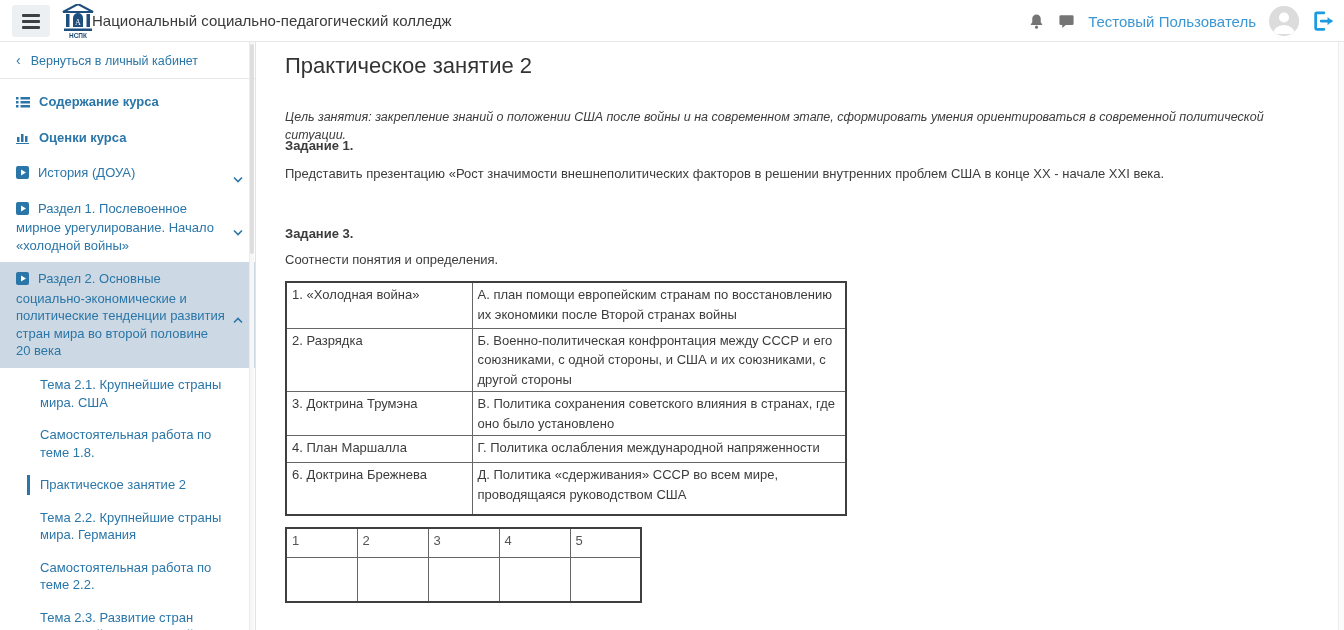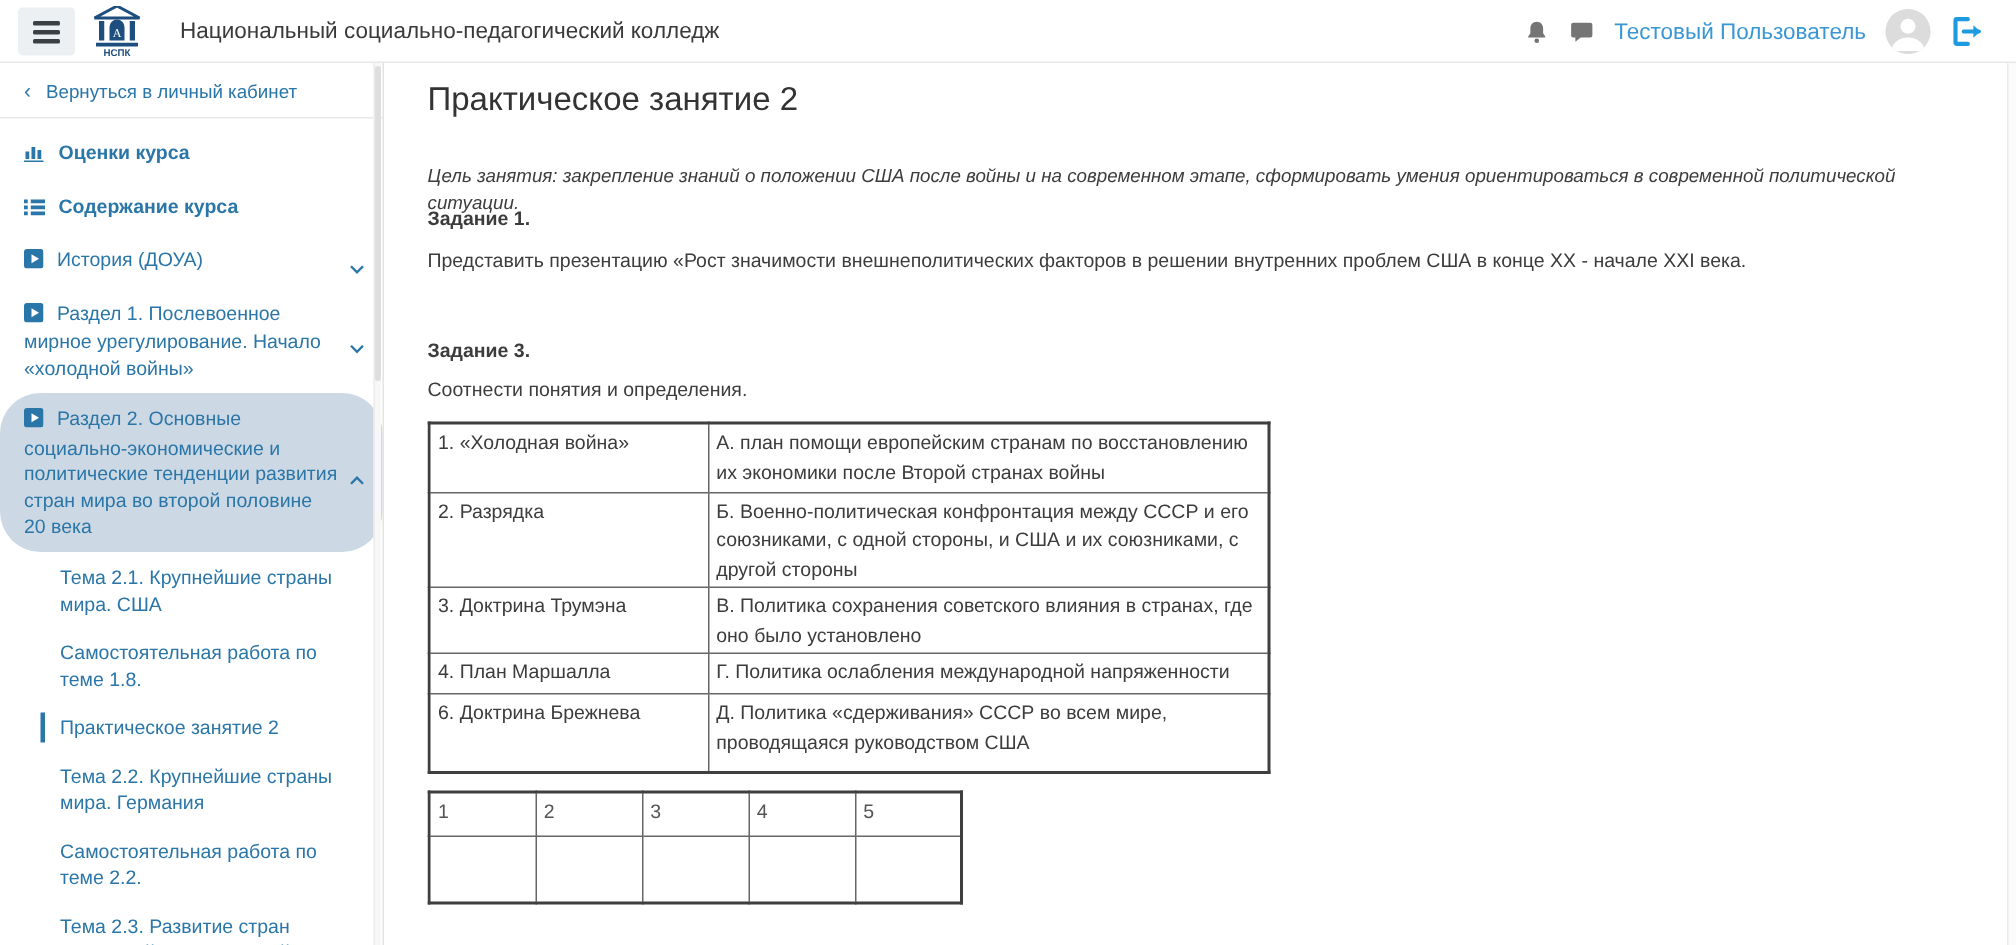--- a/index.html
+++ b/index.html
@@ -7,23 +7,23 @@
     font-family:"Liberation Sans","DejaVu Sans",sans-serif; color:#3c3c3c; }
 
   
   .header { position:absolute; left:0; top:0; width:1344px; height:42px;
     background:#fff; border-bottom:1px solid #e8e8e8; z-index:5; }
   .hamburger-btn { position:absolute; left:12px; top:5px; width:38px; height:32px;
     background:#edf0f2; border:none; border-radius:3px; cursor:pointer;
     display:flex; flex-direction:column; justify-content:center; align-items:center; gap:3px; }
   .hamburger-btn i { display:block; width:18px; height:3px; background:#3b4045; border-radius:1px; }
   .logo { position:absolute; left:62px; top:4px; width:32px; height:34px; cursor:pointer; }
-  .header-title { position:absolute; left:120px; top:0; height:52px; line-height:42px;
+  .header-title { position:absolute; left:92px; top:0; height:52px; line-height:42px;
     font-size:15px; color:#3a3a3a; white-space:nowrap; }
-  .header-right { position:absolute; right:22px; top:0; height:42px;
+  .header-right { position:absolute; right:10px; top:0; height:42px;
     display:flex; align-items:center; gap:13px;text-align:right; }
   .icon-gray { color:#757575; display:inline-flex; cursor:pointer; }
   .user-name { font-size:15px; color:#3a97d4; cursor:pointer; white-space:nowrap; }
   .avatar { width:30px; height:30px; border-radius:50%; background:#dcdcdc; overflow:hidden;
     display:inline-flex; align-items:flex-end; justify-content:center; cursor:pointer; }
   .logout { display:inline-flex; cursor:pointer; }
 
   
   .sidebar { position:absolute; left:0; top:42px; width:256px; height:588px;
     background:#fff; border-right:1px solid #e3e3e3; overflow:hidden; }
@@ -31,21 +31,21 @@
     background:#f7f7f7; border-left:1px solid #ececec; }
   .sidebar-scrollbar .thumb { position:absolute; top:2px; left:0; right:0; height:210px;
     background:#dedede; border-radius:2px; }
   .back-row { height:37px; line-height:37px; padding-left:16px; font-size:12.5px;
     color:#2a76a8; border-bottom:1px solid #e8e8e8; cursor:pointer; white-space:nowrap; }
   .back-row .chev { display:inline-block; margin-right:10px; font-size:14px; }
   .nav { padding-top:6px; }
   .nav-item { position:relative; padding:8px 30px 8px 16px; font-size:13px;
     line-height:1.35; color:#2a76a8; cursor:pointer; }
   .nav-item.bold { font-weight:bold; }
-  .nav-item.active-section { background:#ccd8e3;border-radius:27px; }
+  .nav-item.active-section { background:#ccd8e3; }
   .nav-item .ic { display:inline-block; vertical-align:-2px; margin-right:9px; }
   .nav-item .chevron { position:absolute; right:12px; top:50%; margin-top:-4px; }
   .lessons { padding:8px 18px 0 40px; }
   .lesson { position:relative; margin-bottom:15px; font-size:13px; line-height:1.35;
     color:#2a76a8; cursor:pointer; }
   .lesson.active::before { content:""; position:absolute; left:-13px; top:-1px;
     bottom:-1px; width:3px; background:#2a76a8; }
 
   
   .main { position:absolute; left:285px; top:42px; width:1053px; height:588px;
@@ -128,40 +128,40 @@
 </div>
 
 <div class="sidebar">
   <div class="back-row">
     <span class="chev">‹</span><span>Вернуться в личный кабинет</span>
   </div>
 
   <div class="nav">
     <div class="nav-item bold">
       <span class="ic">
-        <svg width="14" height="13" viewBox="0 0 14 13">
-          <rect x="1" y="6" width="2.5" height="5" fill="#2a76a8"></rect>
-          <rect x="5" y="3" width="2.5" height="8" fill="#2a76a8"></rect>
-          <rect x="9" y="5" width="2.5" height="6" fill="#2a76a8"></rect>
-          <rect x="0" y="12" width="13" height="1.5" fill="#2a76a8"></rect>
-        </svg>
-      </span><span>Оценки курса</span>
-    </div>
-
-    <div class="nav-item bold">
-      <span class="ic">
         <svg width="14" height="12" viewBox="0 0 14 12">
           <rect x="0" y="1" width="2.5" height="2.5" fill="#2a76a8"></rect>
             <rect x="4.5" y="1" width="9.5" height="2.5" fill="#2a76a8"></rect>
           <rect x="0" y="5" width="2.5" height="2.5" fill="#2a76a8"></rect>
             <rect x="4.5" y="5" width="9.5" height="2.5" fill="#2a76a8"></rect>
           <rect x="0" y="9" width="2.5" height="2.5" fill="#2a76a8"></rect>
             <rect x="4.5" y="9" width="9.5" height="2.5" fill="#2a76a8"></rect>
         </svg>
       </span><span>Содержание курса</span>
+    </div>
+
+    <div class="nav-item bold">
+      <span class="ic">
+        <svg width="14" height="13" viewBox="0 0 14 13">
+          <rect x="1" y="6" width="2.5" height="5" fill="#2a76a8"></rect>
+          <rect x="5" y="3" width="2.5" height="8" fill="#2a76a8"></rect>
+          <rect x="9" y="5" width="2.5" height="6" fill="#2a76a8"></rect>
+          <rect x="0" y="12" width="13" height="1.5" fill="#2a76a8"></rect>
+        </svg>
+      </span><span>Оценки курса</span>
     </div>
 
     <div class="nav-item">
       <span class="ic">
         <svg width="13" height="13" viewBox="0 0 13 13">
           <rect x="0" y="0" width="13" height="13" rx="2" fill="#2a76a8"></rect>
           <polygon points="5,3.5 10,6.5 5,9.5" fill="#ffffff"></polygon>
         </svg>
       </span><span>История (ДОУА)</span>
       <span class="chevron">

